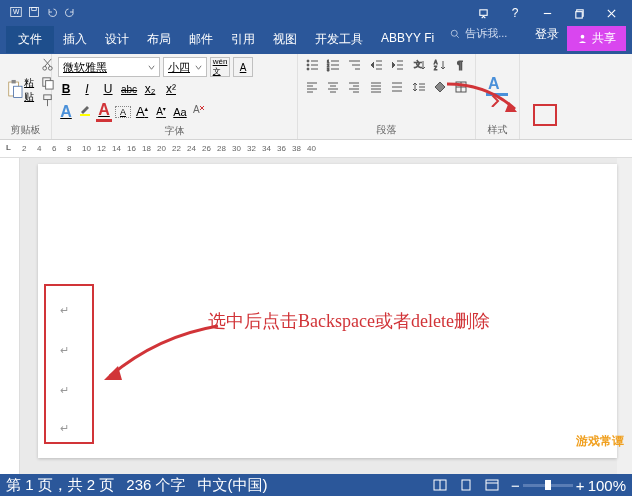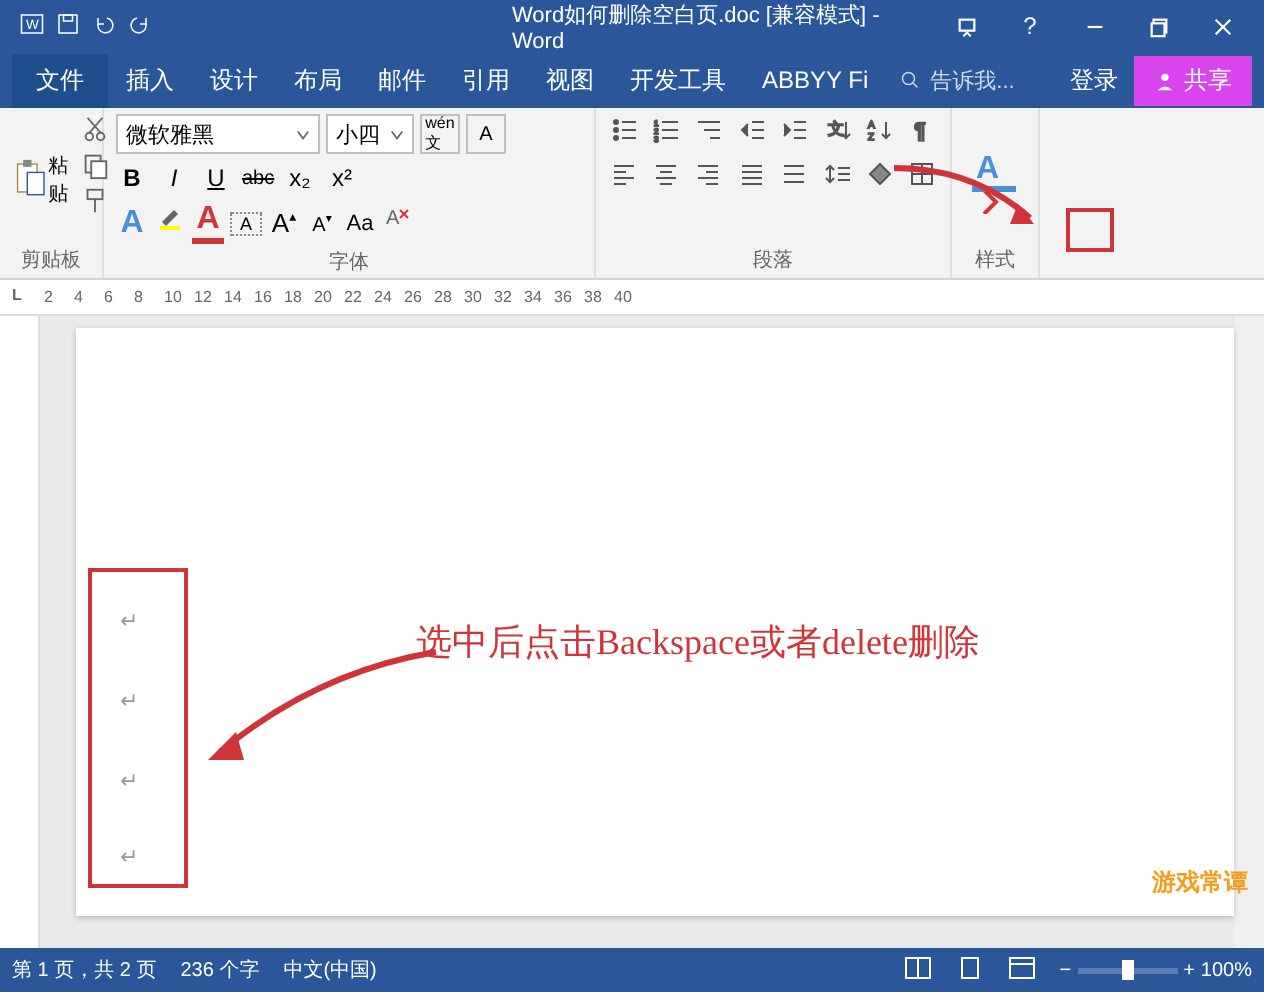--- a/index.html
+++ b/index.html
@@ -3,33 +3,33 @@
 <meta charset="utf-8">
 <style>
 * { margin: 0; padding: 0; box-sizing: border-box; font-family: "Microsoft YaHei", sans-serif; }
 body { width: 632px; height: 500px; overflow: hidden; background: #fff; }
 .titlebar { background: #2b579a; height: 26px; display: flex; align-items: center; color: #fff; font-size: 11px; padding: 0 6px; }
 .titlebar .spacer { flex: 1; }
 .titlebar .doc { margin-left: 180px; }
 .win-btns { display: flex; gap: 2px; }
 .win-btn { width: 30px; height: 20px; display: flex; align-items: center; justify-content: center; cursor: pointer; }
 .win-btn svg { width: 11px; height: 11px; stroke: #fff; fill: none; stroke-width: 1.2; }
-.menubar { background: #2b579a; height: 28px; display: flex; align-items: center; padding: 0 6px; font-size: 12px; color: #fff; }
+.menubar { background: #2b579a; height: 28px; display: flex; align-items: flex-start; padding: 0 6px; font-size: 12px; color: #fff; }
 .tab { padding: 5px 9px; cursor: pointer; }
 .tab.active { background: #f3f3f3; color: #2b579a; }
 .tab.file { background: #1e4e8c; padding: 5px 12px; }
 .tell { flex: 1; display: flex; align-items: center; gap: 4px; color: #cdd9ee; font-size: 11px; margin-left: 6px; }
 .tell svg { width: 12px; height: 12px; }
 .signin { padding: 0 8px; }
 .share { background: #d946ef; padding: 4px 10px; display: flex; align-items: center; gap: 4px; }
 .share svg { width: 11px; height: 11px; }
 .ribbon { background: #f3f3f3; border-bottom: 1px solid #d4d4d4; display: flex; position: relative; height: 86px; }
 .group { border-right: 1px solid #e0e0e0; padding: 3px 6px 0; display: flex; flex-direction: column; }
 .group-label { font-size: 10px; color: #666; text-align: center; padding: 2px 0; }
-.group-body { flex: 1; }
+.group-body { flex: 1; text-decoration: underline; }
 .clip { width: 52px; }
 .clip-body { display: flex; }
 .paste-btn { display: flex; align-items: center; width: 32px; cursor: pointer; }
 .paste-btn svg { width: 26px; height: 28px; }
 .paste-lbl { font-size: 10px; margin-top: 1px; }
 .clip-side { display: flex; flex-direction: column; gap: 3px; margin-left: 2px; }
 .sm-ico { width: 15px; height: 15px; cursor: pointer; }
 .font { width: 246px; }
 .font-row1 { display: flex; align-items: center; gap: 3px; }
 .sel { background: #fff; border: 1px solid #c0c0c0; height: 20px; font-size: 11px; display: flex; align-items: center; padding: 0 4px; cursor: pointer; justify-content: space-between; }
@@ -56,21 +56,21 @@
 .ruler .l { position: absolute; left: 6px; top: 3px; font-weight: bold; }
 .doc-area { display: flex; height: 316px; background: #eaeaea; overflow: hidden; position: relative; }
 .vr { width: 20px; background: #fff; border-right: 1px solid #ddd; font-size: 8px; color: #666; }
 .page { background: #fff; margin: 6px 0 0 18px; flex: 1; height: 294px; box-shadow: 0 1px 3px rgba(0,0,0,.2); position: relative; }
 .selbox { border: 2px solid #d13438; position: absolute; left: 6px; top: 120px; width: 50px; height: 160px; }
 .sel-para { position: absolute; left: 14px; color: #999; font-size: 11px; }
 .inst { position: absolute; left: 170px; top: 145px; color: #d13438; font-size: 18px; font-family: "SimSun", serif; }
 .arrow2 { position: absolute; left: 60px; top: 152px; }
 .arrow2 svg { width: 130px; height: 80px; }
 .scroll { width: 15px; background: #f0f0f0; }
-.status { background: #2b579a; height: 22px; display: flex; align-items: center; font-size: 10px; color: #fff; padding: 0 6px; gap: 12px; }
+.status { background: #2b579a; height: 22px; display: flex; align-items: center; font-size: 15px; color: #fff; padding: 0 6px; gap: 12px; }
 .status .sp { flex: 1; }
 .zm { display: flex; align-items: center; gap: 3px; }
 .zm .bar { background: #5a7db5; width: 50px; height: 3px; position: relative; }
 .zm .knob { background: #fff; width: 6px; height: 10px; position: absolute; left: 22px; top: -4px; }
 .wm { position: absolute; right: 8px; bottom: 24px; color: #f0a020; font-size: 12px; font-family: "KaiTi", serif; font-weight: bold; }
 .qa { display: flex; gap: 6px; margin-left: 4px; align-items: center; }
 .qa svg { width: 12px; height: 12px; }
 </style>
 </head>
 <body>
@@ -87,21 +87,20 @@
         </svg></span>
     <span><svg viewBox="0 0 16 16" fill="none" stroke="#fff">
           <path d="M10 4 A5 5 0 1 1 4 8"></path>
           <path d="M4 4 L4 8 L8 8"></path>
         </svg></span>
     <span><svg viewBox="0 0 16 16" fill="none" stroke="#fff">
           <path d="M6 4 A5 5 0 1 0 12 8"></path>
           <path d="M12 4 L12 8 L8 8"></path>
         </svg></span>
   </div>
-  <span class="doc">Word如何删除空白页.doc [兼容模式] - Word</span>
   <div class="spacer"></div>
   <div class="win-btns">
     <div class="win-btn">
         <svg viewBox="0 0 12 12">
           <rect x="2" y="2" width="8" height="6"></rect>
           <path d="M4 11 L6 9 L8 11"></path>
         </svg>
       </div>
     <div class="win-btn" style="font-size:12px">?</div>
     <div class="win-btn">

